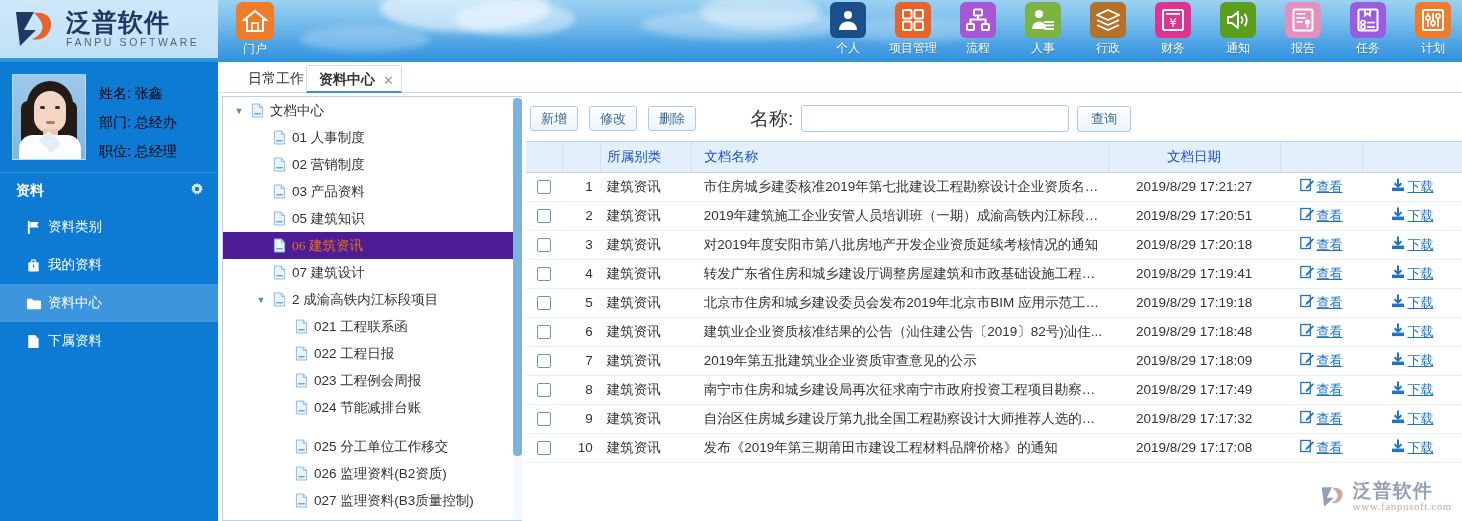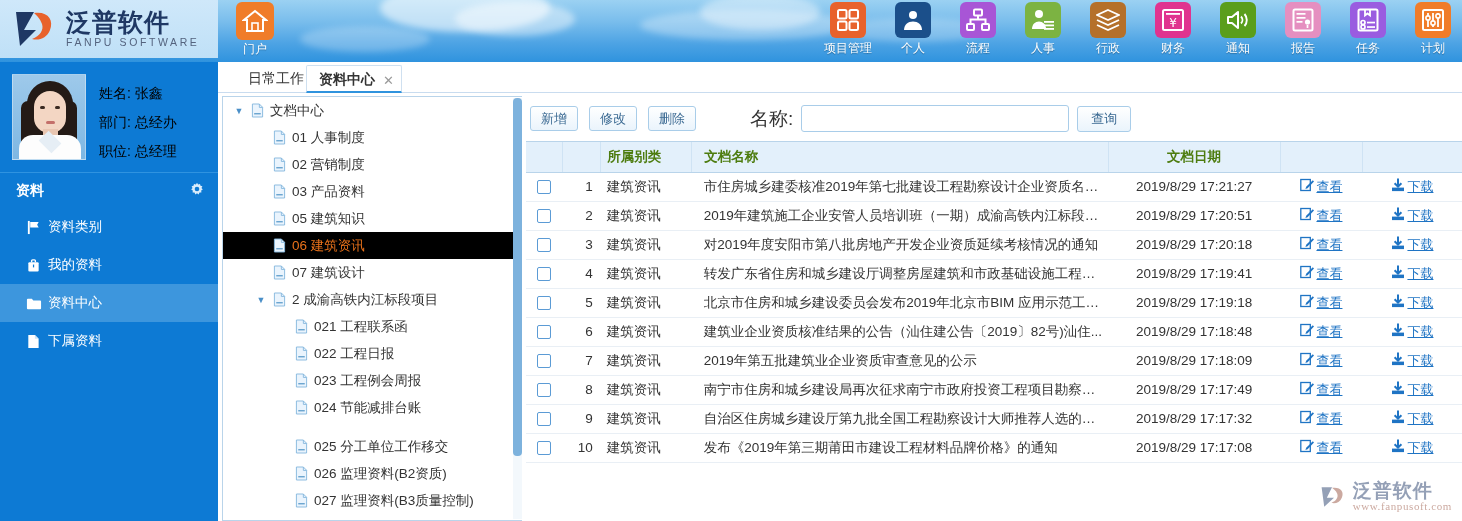--- a/index.html
+++ b/index.html
@@ -113,21 +113,21 @@
             border: 1px solid #cfe0f0; border-bottom: 2px solid #2f93de; border-radius: 2px 2px 0 0; font-weight: bold; }
   .tab .x { position: absolute; right: 7px; top: 1px; font-size: 13px; color: #999; }
 
   
   #treepanel {
     position: absolute; left: 222px; top: 96px; width: 300px; height: 425px;
     background: #fff; border: 1px solid #b9d4ea; border-right: none;
     overflow: hidden;
   }
   .tnode { height: 27px; display: flex; align-items: center; font-size: 13.5px; color: #333; cursor: pointer; white-space: nowrap; }
-  .tnode.sel { background: #000000; }
+  .tnode.sel { background: #4c1d95; font-family: Liberation Serif, serif; }
   .tnode.sel .tlabel { color: #e8711a; }
   .tnode .arrow { width: 16px; text-align:center; font-size: 9px; color: #4a8fc8; flex:none; }
   .tnode .fico { width: 20px; flex: none; display:flex; align-items:center; justify-content:center; }
   .tnode .tlabel { margin-left: 3px; }
   #tree-scroll {
     position: absolute; left: 513px; top: 98px; width: 9px; height: 421px; background: #f3f8fc;
   }
   #tree-thumb { position: absolute; left: 0; top: 0; width: 9px; height: 358px; background: #7db2dd; border-radius: 4px; }
 
   
@@ -149,21 +149,21 @@
     margin-left: 8px; height: 26px; padding: 0 13px;
     background: linear-gradient(180deg,#ffffff 0%, #eaf4fc 100%);
     border: 1px solid #a9cde9; border-radius: 3px; font-size: 13px; color: #3b6a93; cursor: pointer;
     display:flex; align-items:center;
   }
 
   
   #grid { width: 936px; border-top: 1px solid #b9d4ea; }
   table { border-collapse: collapse; width: 936px; table-layout: fixed; }
   thead th {
-    height: 30px; background: #e3f0fb; color: #4d7c0f; font-weight: bold;
+    height: 30px; background: #e3f0fb; color: #1d4ed8; font-weight: normal;
     font-size: 13.5px; border-right: 1px solid #cfe3f4; border-bottom: 1px solid #b9d4ea;
   }
   thead th:last-child { border-right: none; }
   tbody td {
     height: 29px; font-size: 13.5px; color: #333; border-bottom: 1px solid #e9eff5;
     padding: 0 4px; overflow: hidden; white-space: nowrap; text-overflow: ellipsis;
   }
   .c-chk { width: 36px; text-align: center; }
   .c-no  { width: 38px; text-align: right; padding-right: 8px; }
   .c-cat { width: 90px; text-align: left; padding-left: 6px; }
@@ -215,38 +215,38 @@
         <svg width="26" height="26" viewBox="0 0 26 26">
           <path d="M13 3 L24 12 L21 12 L21 23 L5 23 L5 12 L2 12 Z" fill="none" stroke="#fff" stroke-width="2"></path>
           <rect x="10" y="15" width="6" height="8" fill="none" stroke="#fff" stroke-width="1.6"></rect>
         </svg>
       </div>
       <div class="lbl">门户</div>
     </div>
 
     <div id="modules">
         <div class="mod">
+          <div class="ico" style="background:#1b4f8a">
+            <svg width="24" height="24" viewBox="0 0 24 24">
+              <circle cx="12" cy="7" r="4" fill="#fff"></circle>
+              <path d="M3 22 c0-5.2 4-8.5 9-8.5 s9 3.3 9 8.5z" fill="#fff"></path>
+            </svg>
+          </div>
+          <div class="lbl">个人</div>
+        </div>
+        <div class="mod">
           <div class="ico" style="background:#e8622c">
             <svg width="24" height="24" viewBox="0 0 24 24">
               <rect x="2" y="2" width="8.5" height="8.5" rx="1.5" fill="none" stroke="#fff" stroke-width="2"></rect>
               <rect x="13.5" y="2" width="8.5" height="8.5" rx="1.5" fill="none" stroke="#fff" stroke-width="2"></rect>
               <rect x="2" y="13.5" width="8.5" height="8.5" rx="1.5" fill="none" stroke="#fff" stroke-width="2"></rect>
               <rect x="13.5" y="13.5" width="8.5" height="8.5" rx="1.5" fill="none" stroke="#fff" stroke-width="2"></rect>
             </svg>
           </div>
           <div class="lbl">项目管理</div>
-        </div>
-        <div class="mod">
-          <div class="ico" style="background:#1b4f8a">
-            <svg width="24" height="24" viewBox="0 0 24 24">
-              <circle cx="12" cy="7" r="4" fill="#fff"></circle>
-              <path d="M3 22 c0-5.2 4-8.5 9-8.5 s9 3.3 9 8.5z" fill="#fff"></path>
-            </svg>
-          </div>
-          <div class="lbl">个人</div>
         </div>
         <div class="mod">
           <div class="ico" style="background:#a855d6">
             <svg width="24" height="24" viewBox="0 0 24 24">
               <rect x="8" y="1.5" width="8" height="6" rx="1" fill="none" stroke="#fff" stroke-width="2"></rect>
               <rect x="1" y="16" width="7" height="6" rx="1" fill="none" stroke="#fff" stroke-width="2"></rect>
               <rect x="16" y="16" width="7" height="6" rx="1" fill="none" stroke="#fff" stroke-width="2"></rect>
               <path d="M12 7.5 v4 M4.5 16 v-4.5 h15 V16" fill="none" stroke="#fff" stroke-width="2"></path>
             </svg>
           </div>

